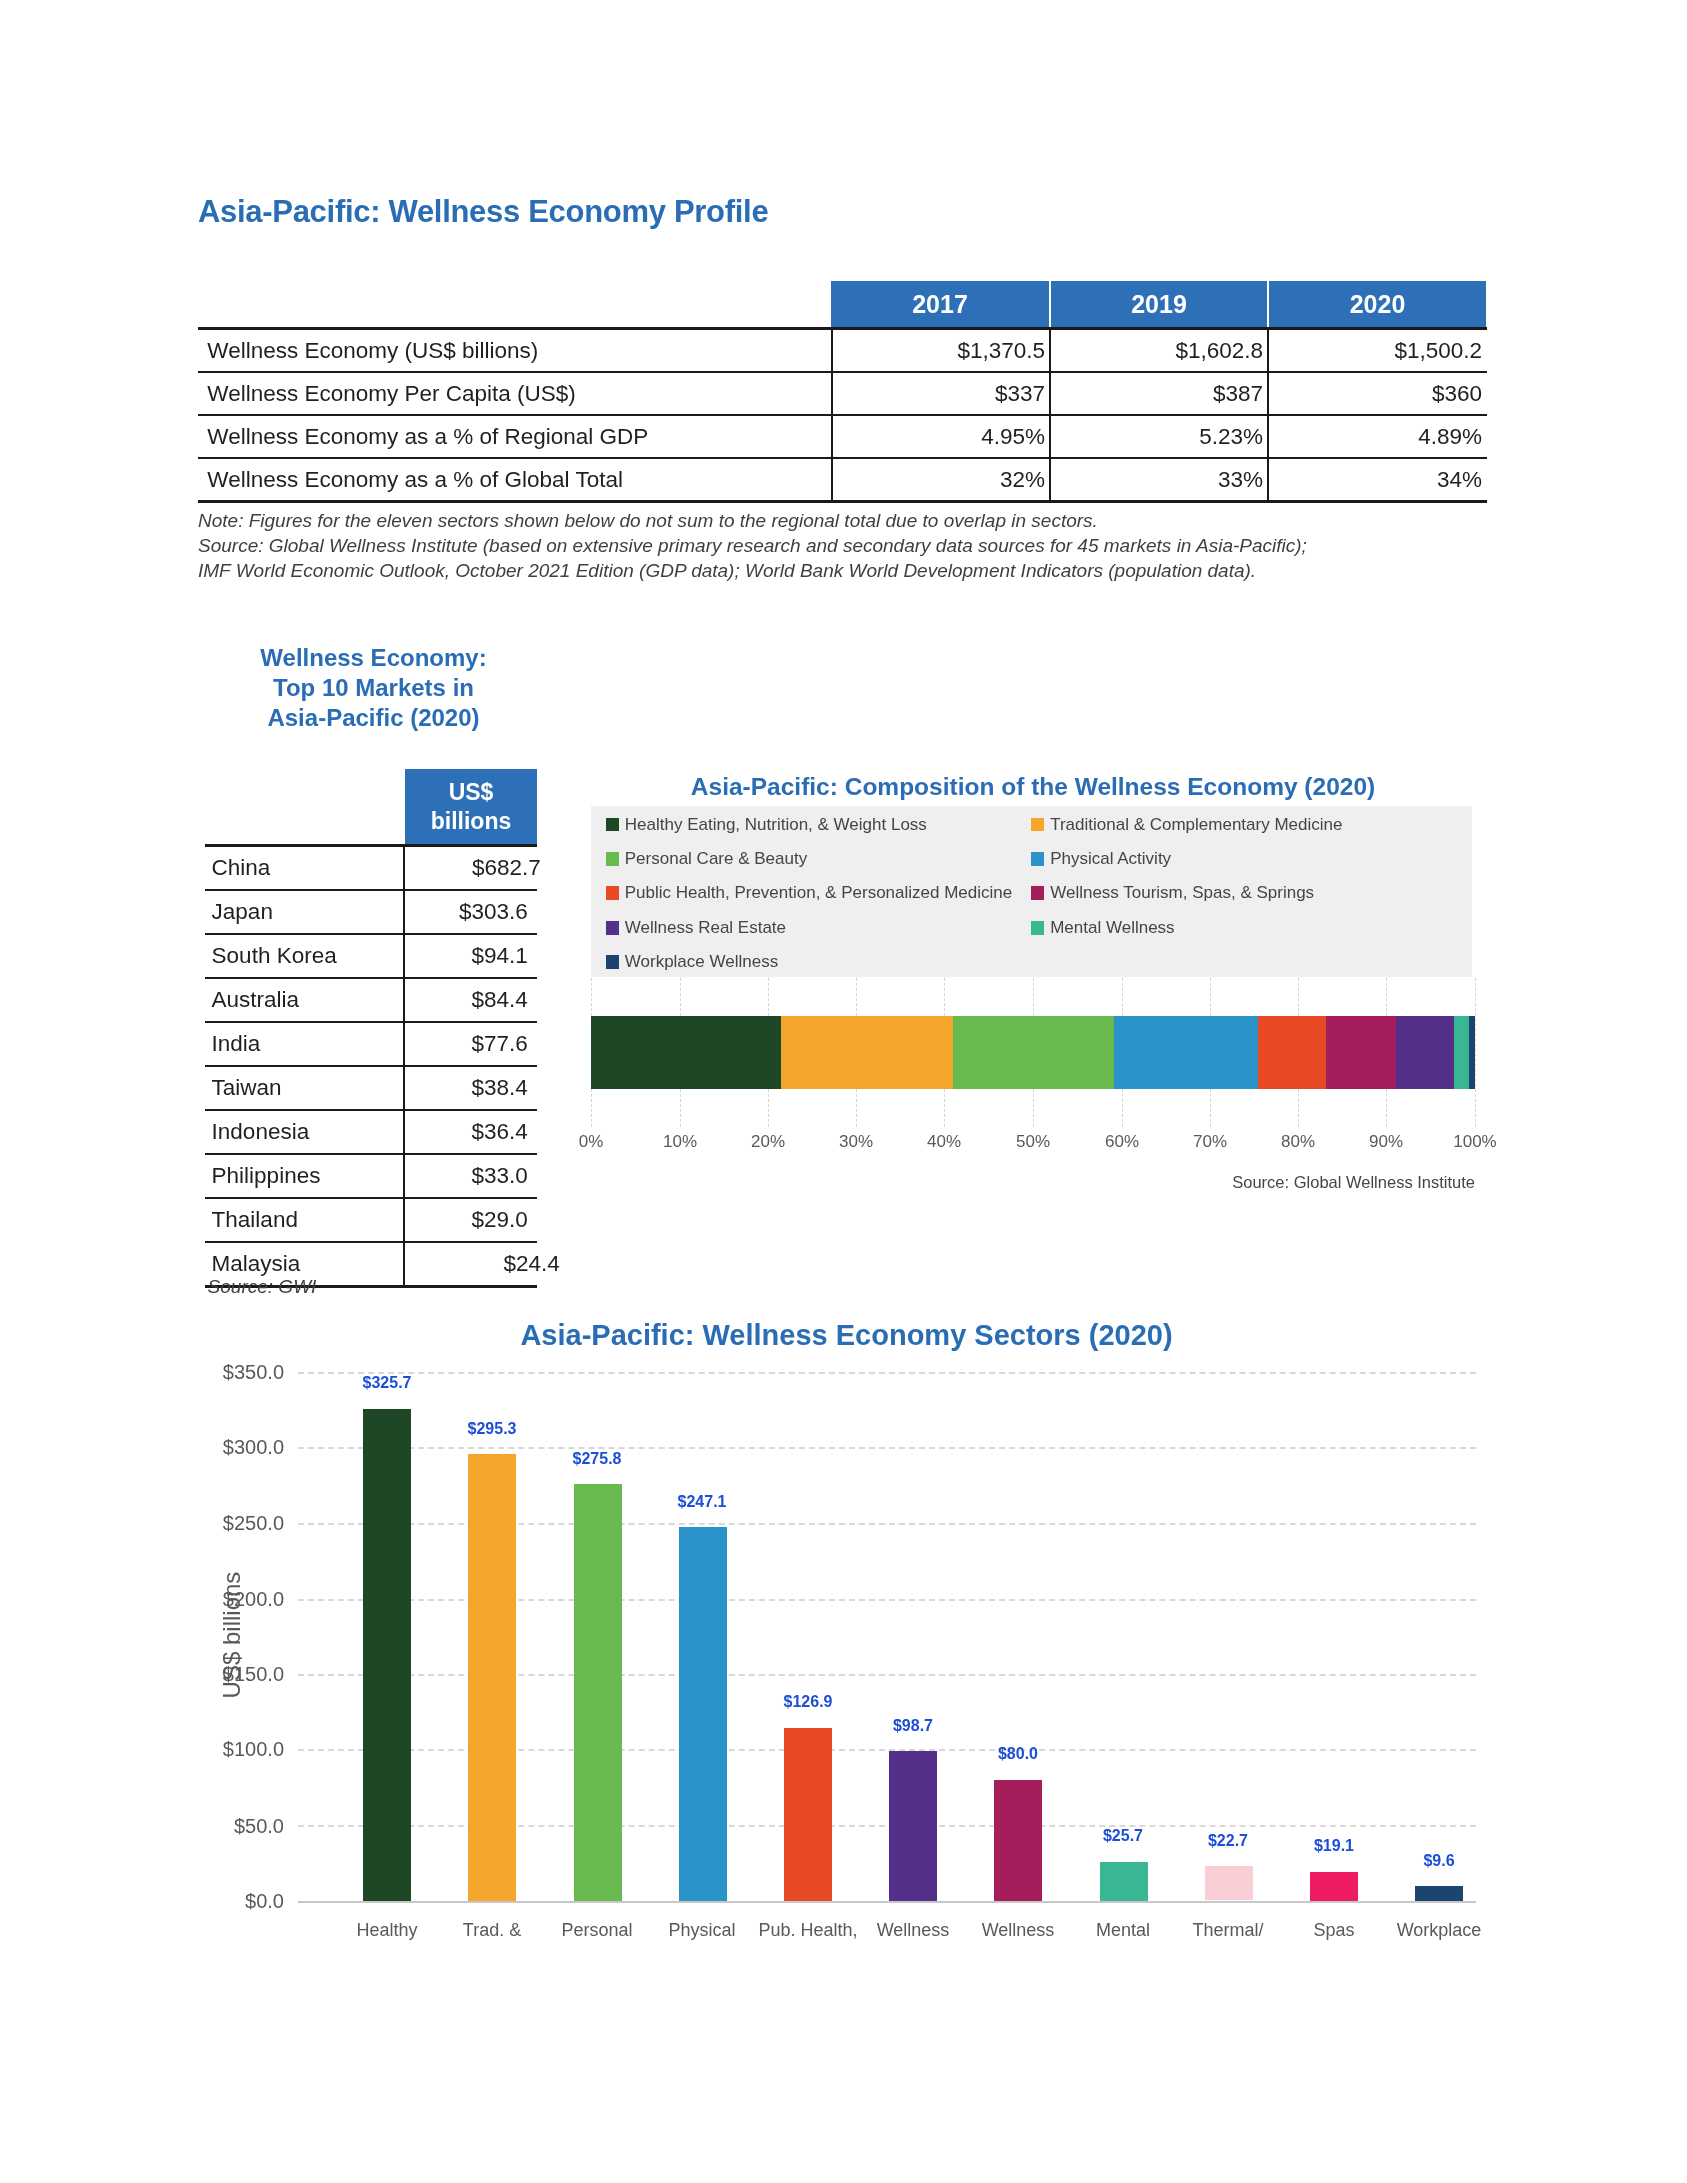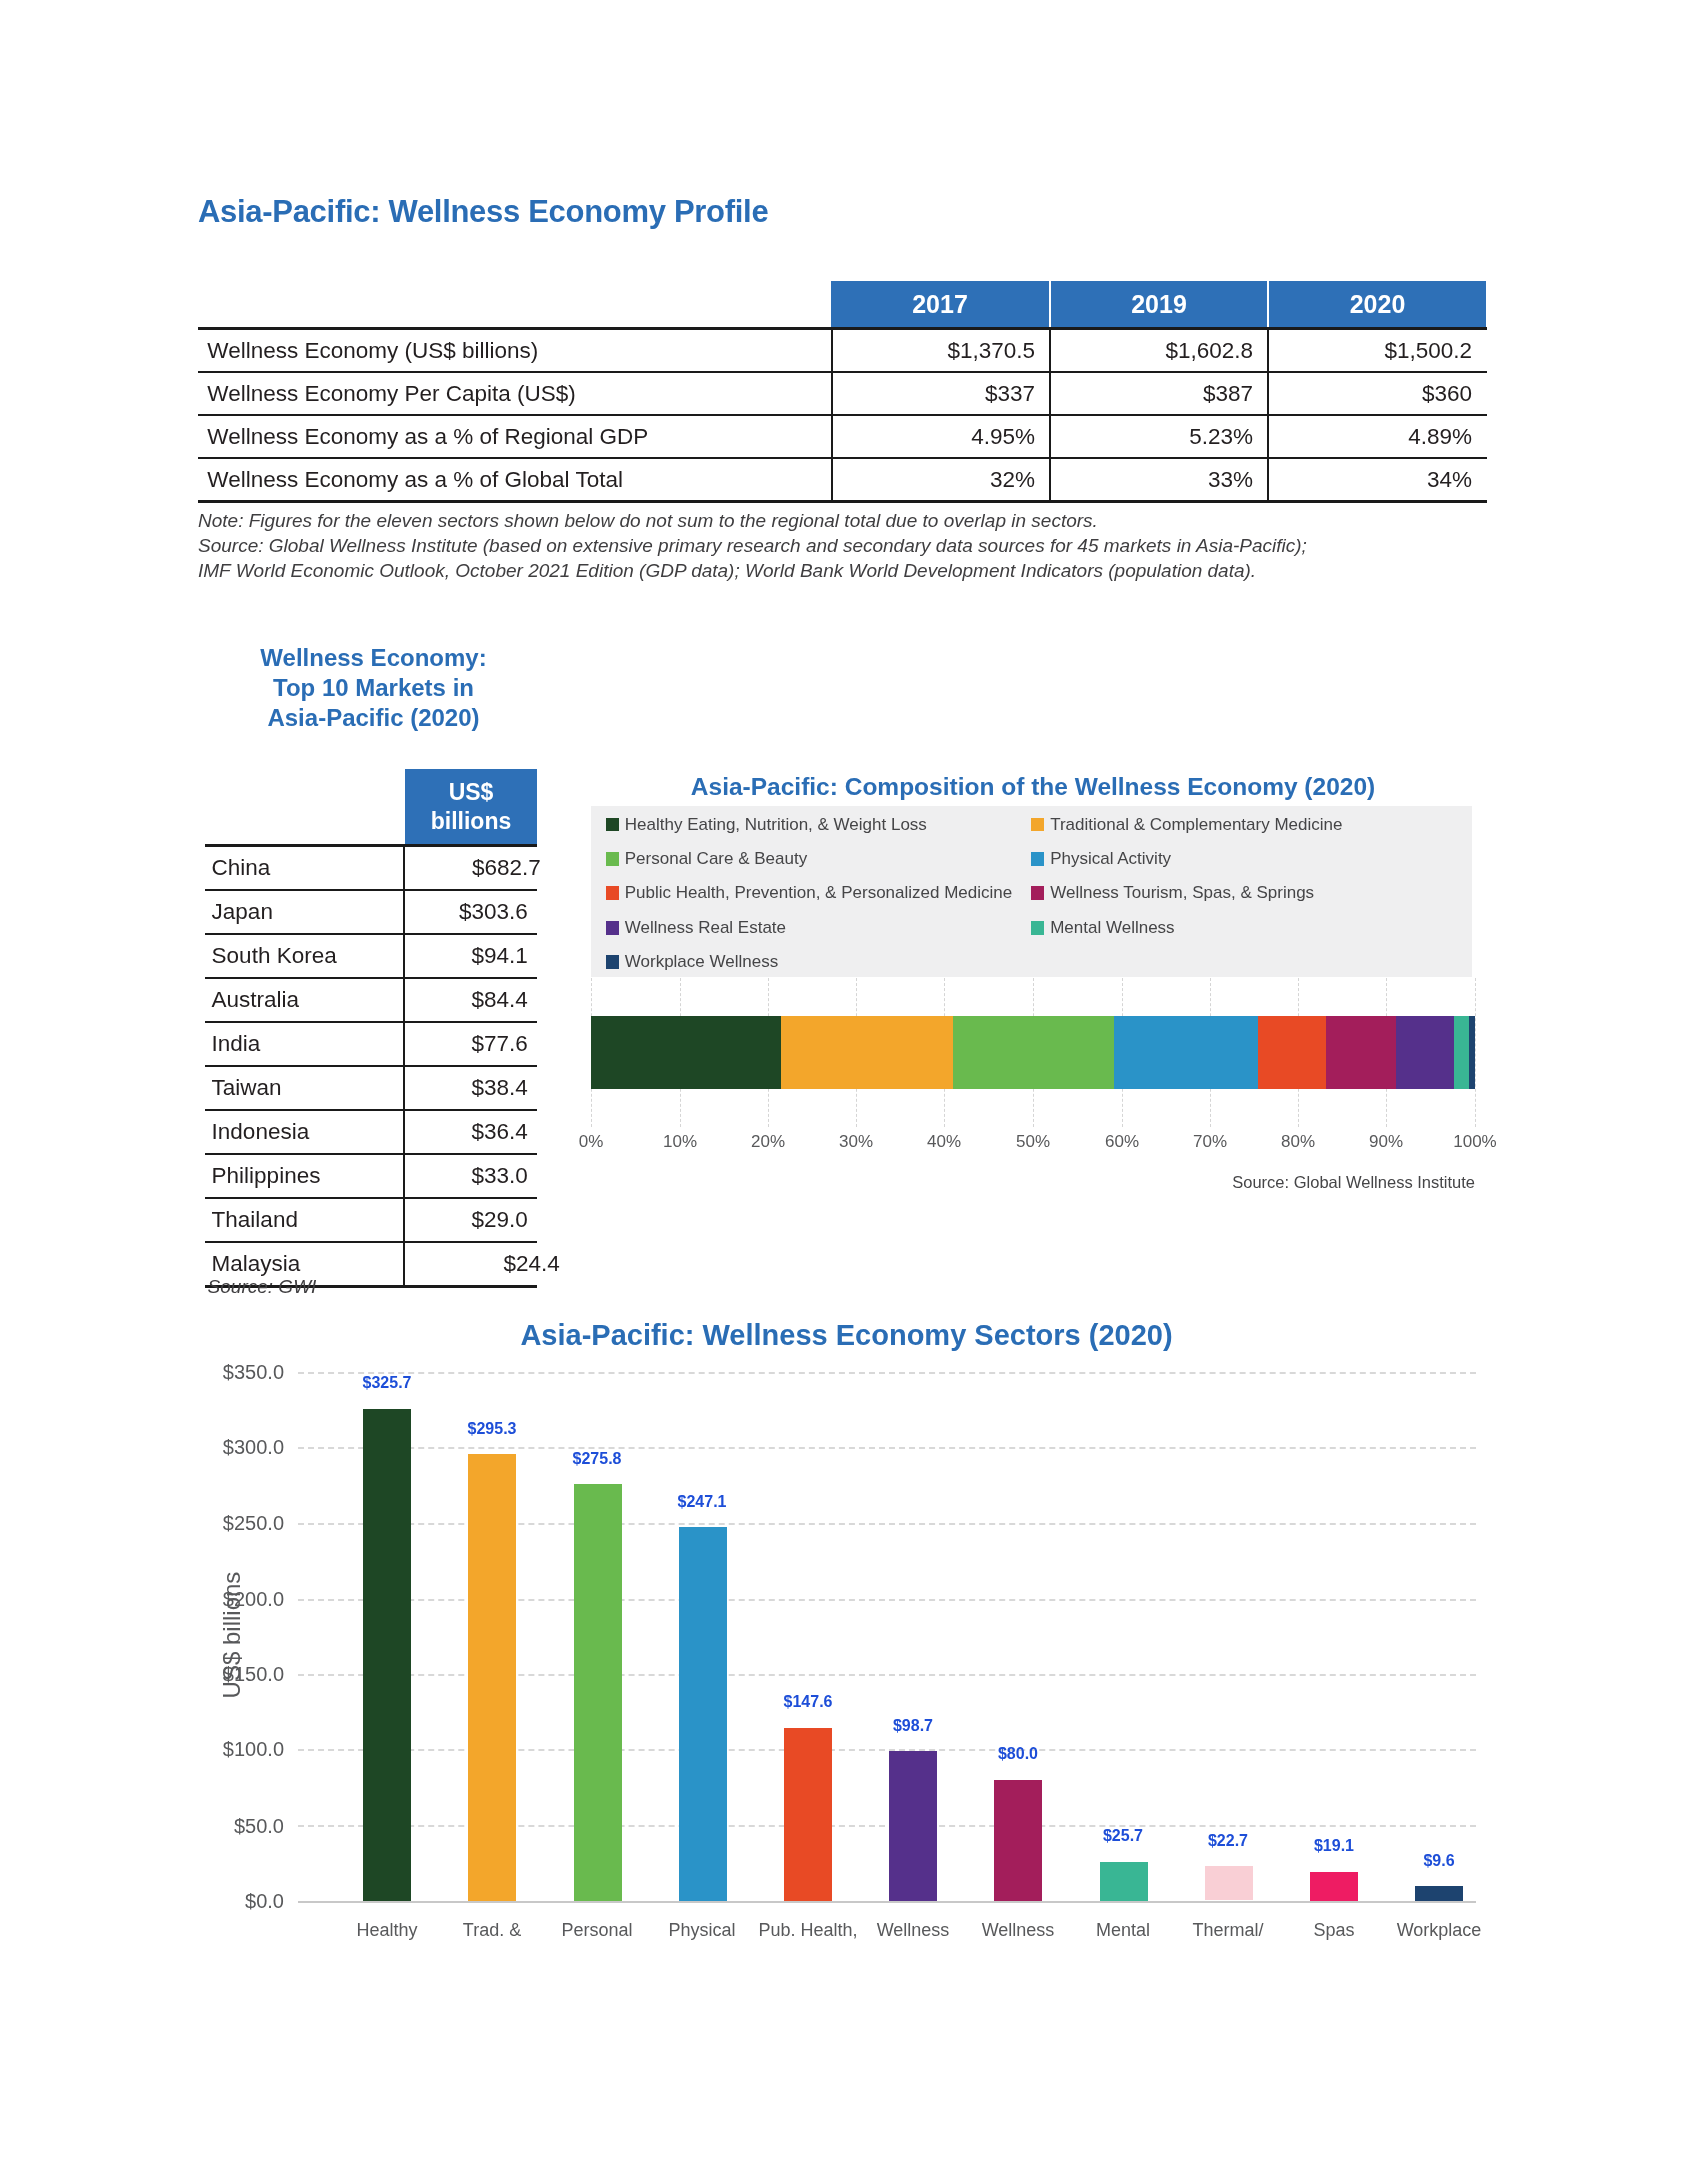--- a/index.html
+++ b/index.html
@@ -22,21 +22,21 @@
   .pt-hrow{height:46px;}
   .pt-hblank{background:transparent;}
   .pt-hcell{background:var(--hdrblue);color:#fff;font-weight:bold;font-size:25px;
             display:flex;align-items:center;justify-content:center;}
   .pt-hcell.sep{border-left:2.6px solid #ffffff;}
   .pt-row{height:41px;border-top:2.6px solid #1a1a1a;}
   .pt-row.first{border-top:3.3px solid #1a1a1a;}
   .pt-row.last{border-bottom:3.3px solid #1a1a1a;}
   .pt-label{font-size:22.5px;color:var(--ink);display:flex;align-items:center;padding-left:9.3px;}
   .pt-val{font-size:22.5px;color:var(--ink);display:flex;align-items:center;
-          justify-content:flex-end;padding-right:14px;border-left:2px solid #1a1a1a;}
+          justify-content:flex-end;padding-right:4px;border-left:2px solid #1a1a1a;}
 
   
   .notes{position:absolute;left:198px;top:508px;width:1217px;font-style:italic;
          font-size:19px;line-height:25px;color:var(--notegray);white-space:nowrap;}
 
   
   .t10-title{position:absolute;left:218px;top:643px;width:311px;text-align:center;
              color:var(--blue);font-weight:bold;font-size:24px;line-height:30px;white-space:pre-line;}
   .t10{position:absolute;left:205px;top:769px;width:332px;}
   .t10-head{position:absolute;left:200px;top:0;width:132px;height:75px;background:var(--hdrblue);
@@ -298,21 +298,21 @@
       <div class="sbar" style="left: 574px; top: 121px; height: 417px; background: rgb(105, 186, 78);"></div>
       <div class="svl" style="left: 541px; top: 87px;">$275.8</div>
       <div class="sxl" style="left: 541px;">Personal
 Care &amp;
 Beauty</div>
       <div class="sbar" style="left: 679px; top: 164px; height: 374px; background: rgb(42, 147, 200);"></div>
       <div class="svl" style="left: 646px; top: 130px;">$247.1</div>
       <div class="sxl" style="left: 646px;">Physical
 Activity</div>
       <div class="sbar" style="left: 784px; top: 365px; height: 173px; background: rgb(232, 74, 37);"></div>
-      <div class="svl" style="left: 752px; top: 330px;">$147.6</div>
+      <div class="svl" style="left: 752px; top: 330px;">$126.9</div>
       <div class="sxl" style="left: 752px;">Pub. Health,
 Prevention,
 &amp; Pers. Med.</div>
       <div class="sbar" style="left: 889px; top: 388px; height: 150px; background: rgb(85, 48, 139);"></div>
       <div class="svl" style="left: 857px; top: 354px;">$98.7</div>
       <div class="sxl" style="left: 857px;">Wellness
 Real
 Estate</div>
       <div class="sbar" style="left: 994px; top: 417px; height: 121px; background: rgb(163, 30, 91);"></div>
       <div class="svl" style="left: 962px; top: 382px;">$80.0</div>

